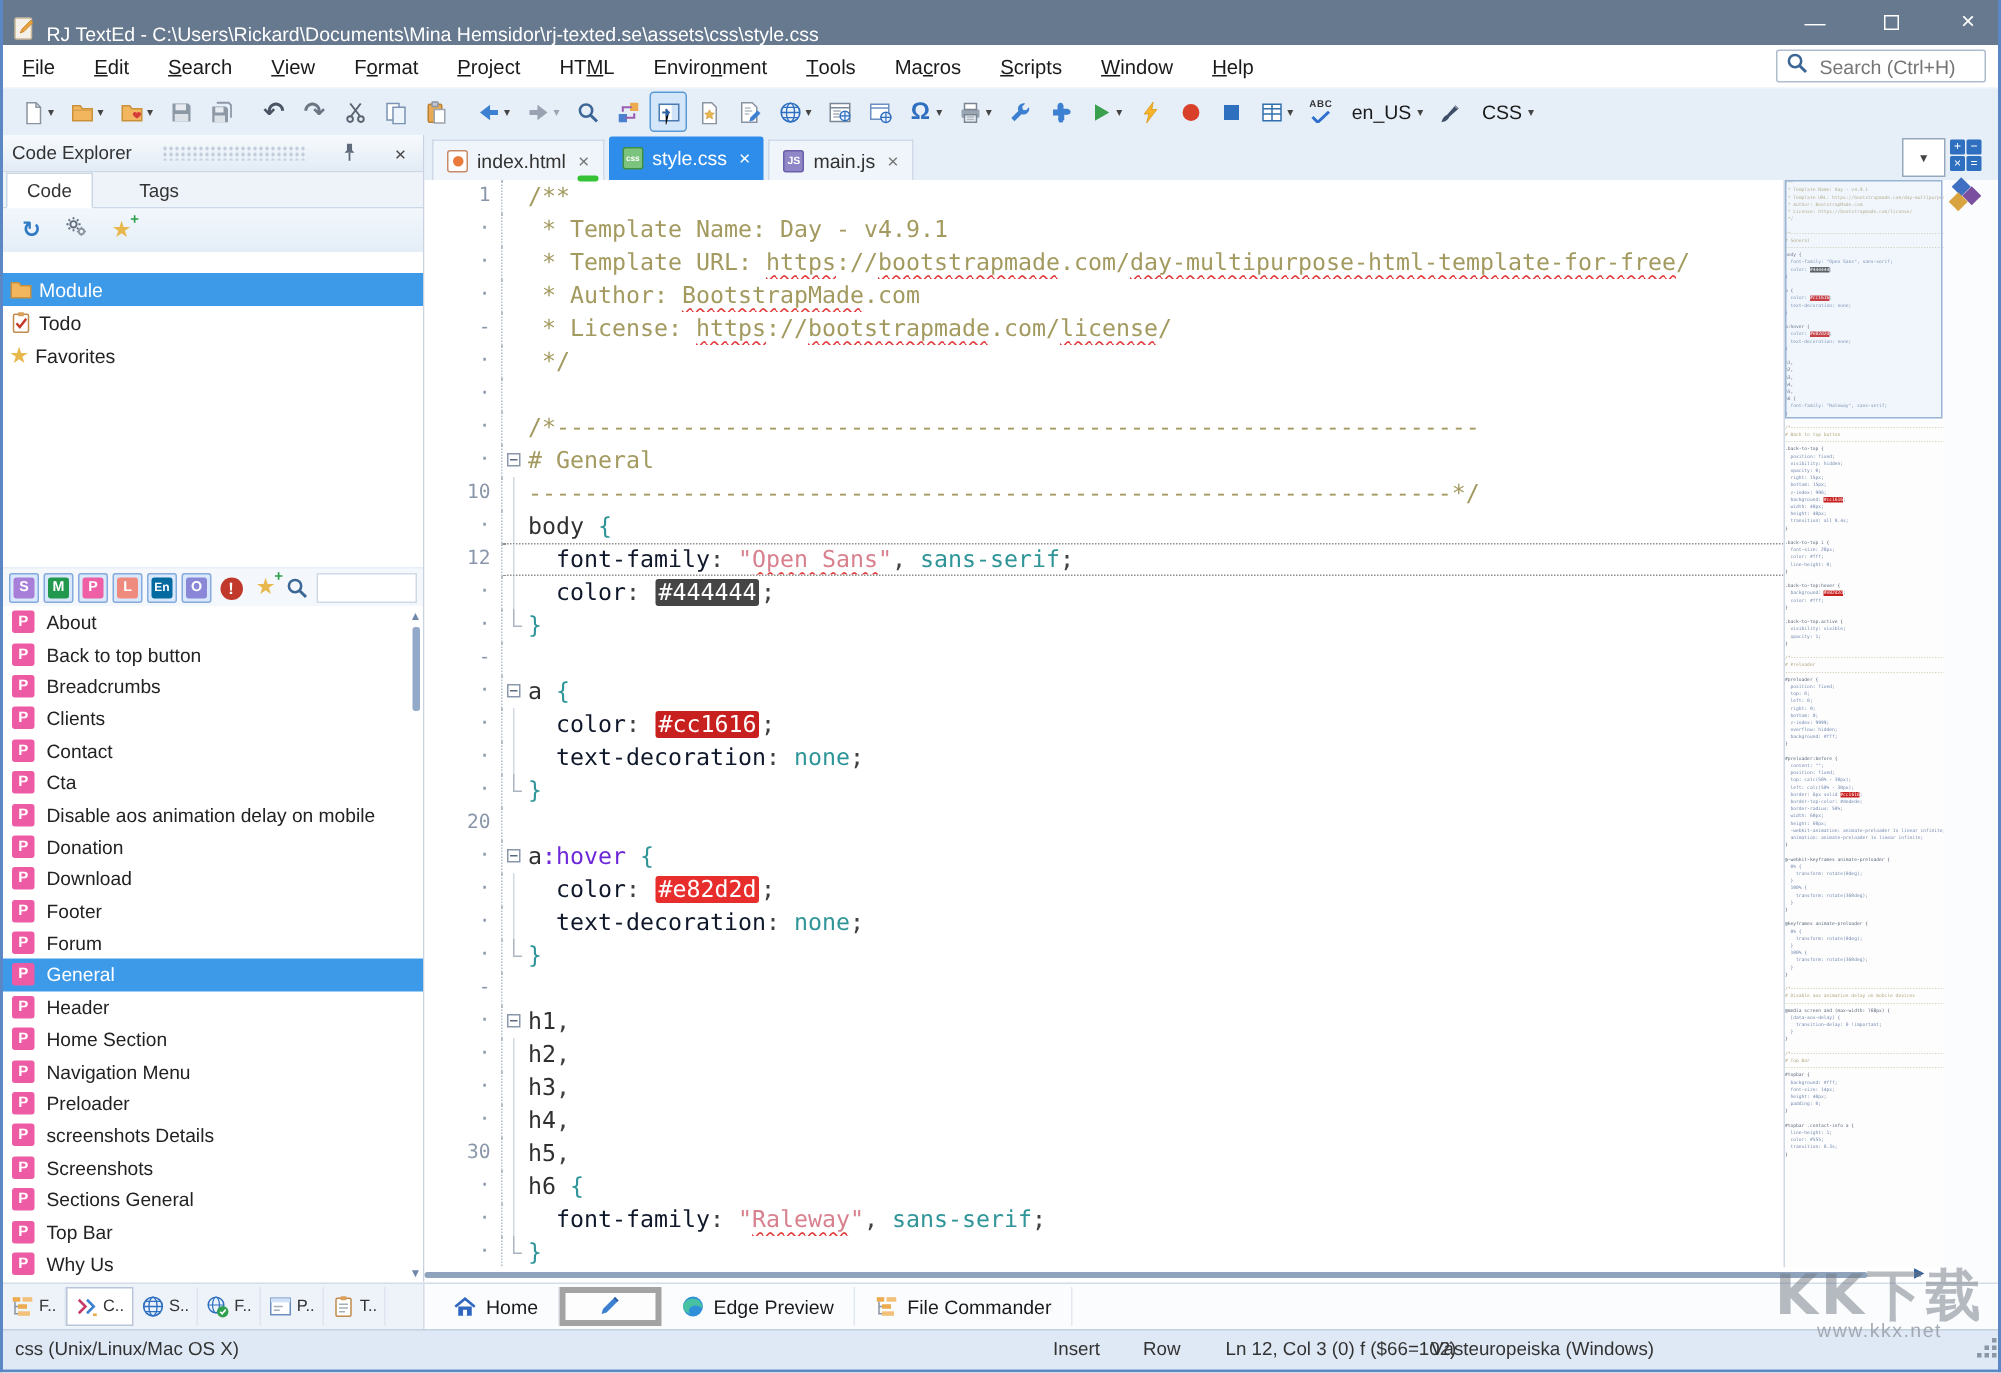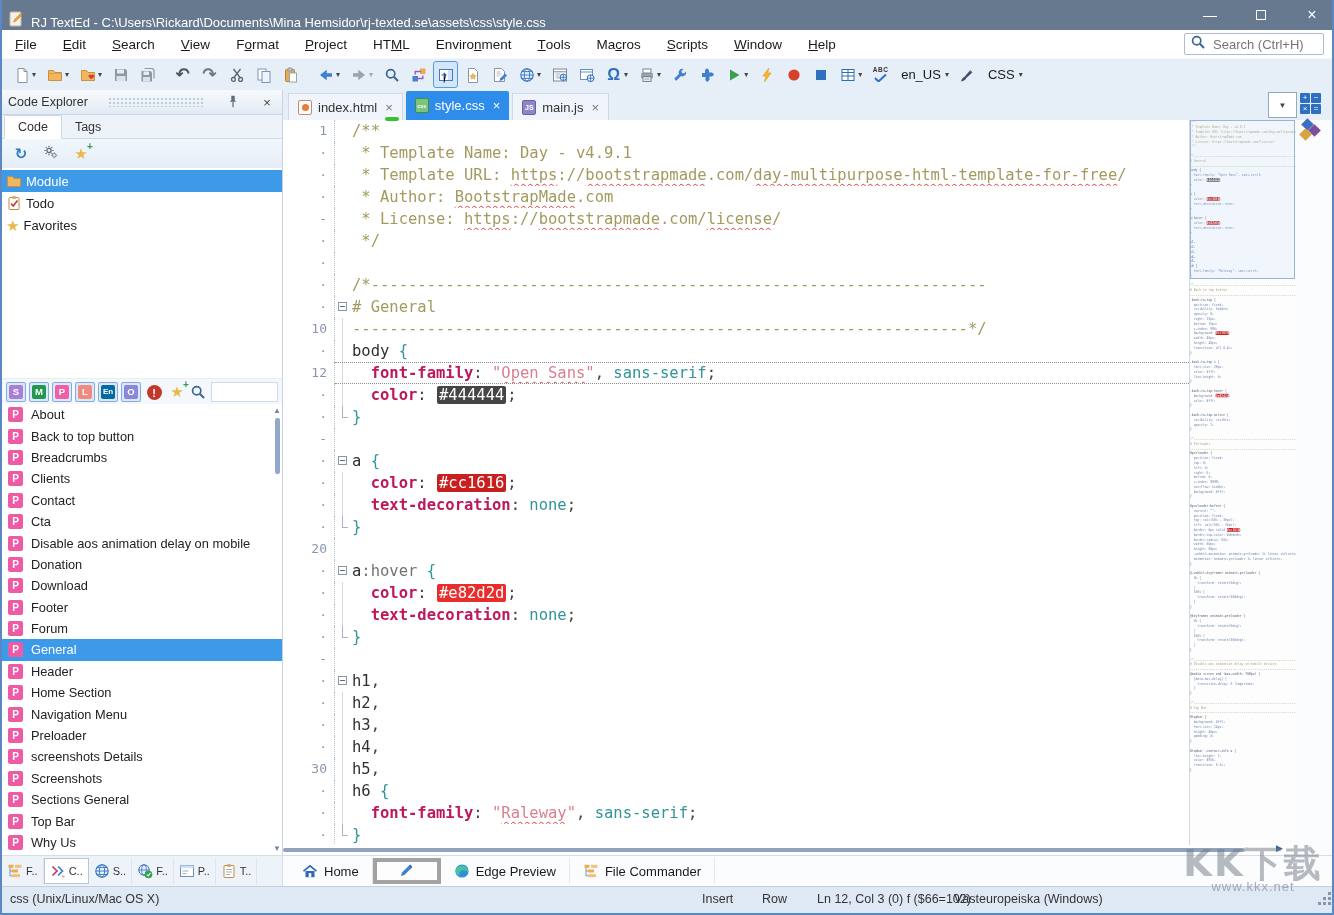--- a/index.html
+++ b/index.html
@@ -33,25 +33,25 @@
   .ic-star i{position:absolute;right:-5px;top:-3px;font-style:normal;color:#2fa04e;font-weight:bold;font-size:10px;}
   .ic-warn{width:15px;height:15px;border-radius:50%;background:#c0392b;color:#fff;font-size:11px;font-weight:bold;display:inline-flex;align-items:center;justify-content:center;}
   .ic-spell{display:inline-flex;flex-direction:column;align-items:center;line-height:1;}
   .ic-spell b{font-size:6.5px;color:#333;letter-spacing:.5px;}
 
   
   .leftpanel{position:absolute;left:2px;top:90px;width:281px;height:765px;background:#fff;border-right:1px solid #c8d2e0;display:flex;flex-direction:column;z-index:5;}
   .cx-header{height:25px;display:flex;align-items:center;background:linear-gradient(#f7fafd,#e2ebf5);border-bottom:1px solid #cdd8e6;font-size:12.5px;color:#333;padding:0 6px;gap:16px;flex:none;}
   .cx-grip{flex:1;height:10px;background-image:radial-gradient(#c0cbd9 1px,transparent 1.2px);background-size:4px 4px;margin:0 4px;}
   .cx-hbtn{display:flex;align-items:center;justify-content:center;width:18px;height:18px;}
-  .cx-tabs{height:24px;display:flex;background:#eef3fa;border-bottom:1px solid #cdd8e6;padding-left:2px;flex:none;}
+  .cx-tabs{height:24px;display:flex;background:#eef3fa;border-bottom:1px solid #cdd8e6;padding-left:2px;flex:none;gap:18px;}
   .cx-tab{padding:0 13px;font-size:12.5px;display:flex;align-items:center;color:#333;margin-bottom:-1px;}
   .cx-tab.active{background:#fff;border:1px solid #cdd8e6;border-bottom-color:#fff;}
   .cx-tools{height:29px;display:flex;align-items:center;gap:12px;padding:0 10px;background:linear-gradient(#f2f7fc,#e4edf7);flex:none;}
-  .cx-tree{flex:none;padding-top:2px;}
+  .cx-tree{flex:none;padding-top:14px;}
   .tree-row{height:22px;display:flex;align-items:center;gap:4px;padding-left:4px;font-size:13px;color:#222;}
   .tree-row.selected{background:#3d9ae9;color:#fff;}
   .cx-spacer{flex:1;background:#fff;}
   .cx-filters{height:26px;display:flex;align-items:center;gap:3px;padding:0 4px;flex:none;border-top:1px solid #e8eef6;background:#f4f8fc;}
   .fb{width:20px;height:20px;border:1px solid #85aade;background:#d9e8fa;border-radius:2px;display:flex;align-items:center;justify-content:center;flex:none;}
   .fbi{width:14px;height:14px;border-radius:2px;color:#fff;font-size:9.5px;font-weight:bold;display:flex;align-items:center;justify-content:center;line-height:1;}
   .fsearch{flex:1;height:20px;background:#fff;border:1px solid #d0dae6;margin-left:2px;}
   .sections{position:relative;height:451px;overflow:hidden;flex:none;}
   .sec-row{height:21.4px;display:flex;align-items:center;gap:8px;padding-left:6px;font-size:12.8px;color:#222;}
   .sec-row.selected{background:#3d9ae9;color:#fff;}
@@ -82,24 +82,24 @@
   .ed-line.cur .lr{border-top:1px dotted #8d8d8d;border-bottom:1px dotted #8d8d8d;line-height:20px;}
   .fold{width:17px;position:relative;flex:none;}
   .fbox{position:absolute;left:3px;top:6px;width:9px;height:9px;border:1px solid #8a97ab;background:#fff;}
   .fbox::after{content:"";position:absolute;left:1px;top:3px;width:5px;height:1px;background:#5a6a80;}
   .fcorner{position:absolute;left:7px;top:0;width:6px;height:12px;border-left:1px solid #aab4c2;border-bottom:1px solid #aab4c2;}
   .fvl{position:absolute;left:7px;top:0;bottom:0;border-left:1px solid #d2d9e2;}
   .codeln{flex:1;font-family:"DejaVu Sans Mono",monospace;font-size:15.5px;color:#404040;overflow:hidden;}
   .codeln .c{color:#a39a60;}
   .codeln .s{color:#303030;}
   .codeln .b{color:#2f9598;}
-  .codeln .p{color:#be185d;font-weight:bold;margin-top:16px;}
+  .codeln .p{color:#0f172a;font-weight:normal;margin-top:16px;}
   .codeln .v{color:#2f9598;}
   .codeln .str{color:#d9808f;}
-  .codeln .pse{color:#737373;text-align:center;}
+  .codeln .pse{color:#6d28d9;text-align:center;}
   .codeln .sq{text-decoration-line:underline;text-decoration-style:wavy;text-decoration-color:#e23a3a;text-decoration-thickness:1px;text-underline-offset:3px;}
   .codeln .chip{color:#fff;border-radius:2px;padding:0 2px;margin:0 1px;}
   .codeln .chip44{background:#454545;}
   .codeln .chipcc{background:#c81f1f;}
   .codeln .chipe8{background:#e82d2d;}
 
   
   .hscroll{position:absolute;left:283px;top:845px;width:1013px;height:10px;background:#fff;z-index:6;}
   .hthumb{position:absolute;left:0;top:3px;width:962px;height:4px;background:#8fa3bd;border-radius:2px;}
   .harrow{position:absolute;left:993px;top:-2px;font-size:9px;color:#2e5f9f;}

